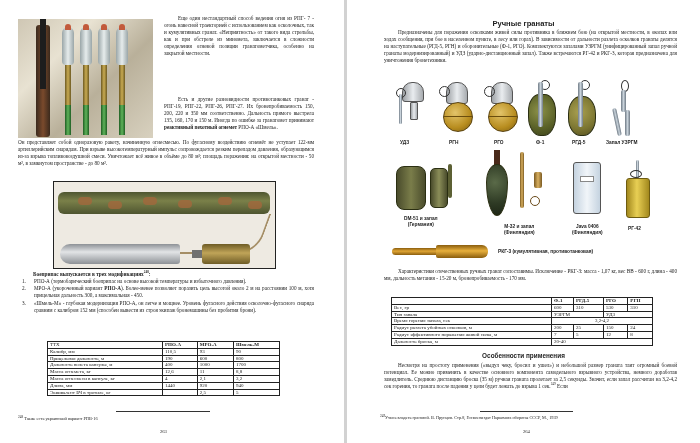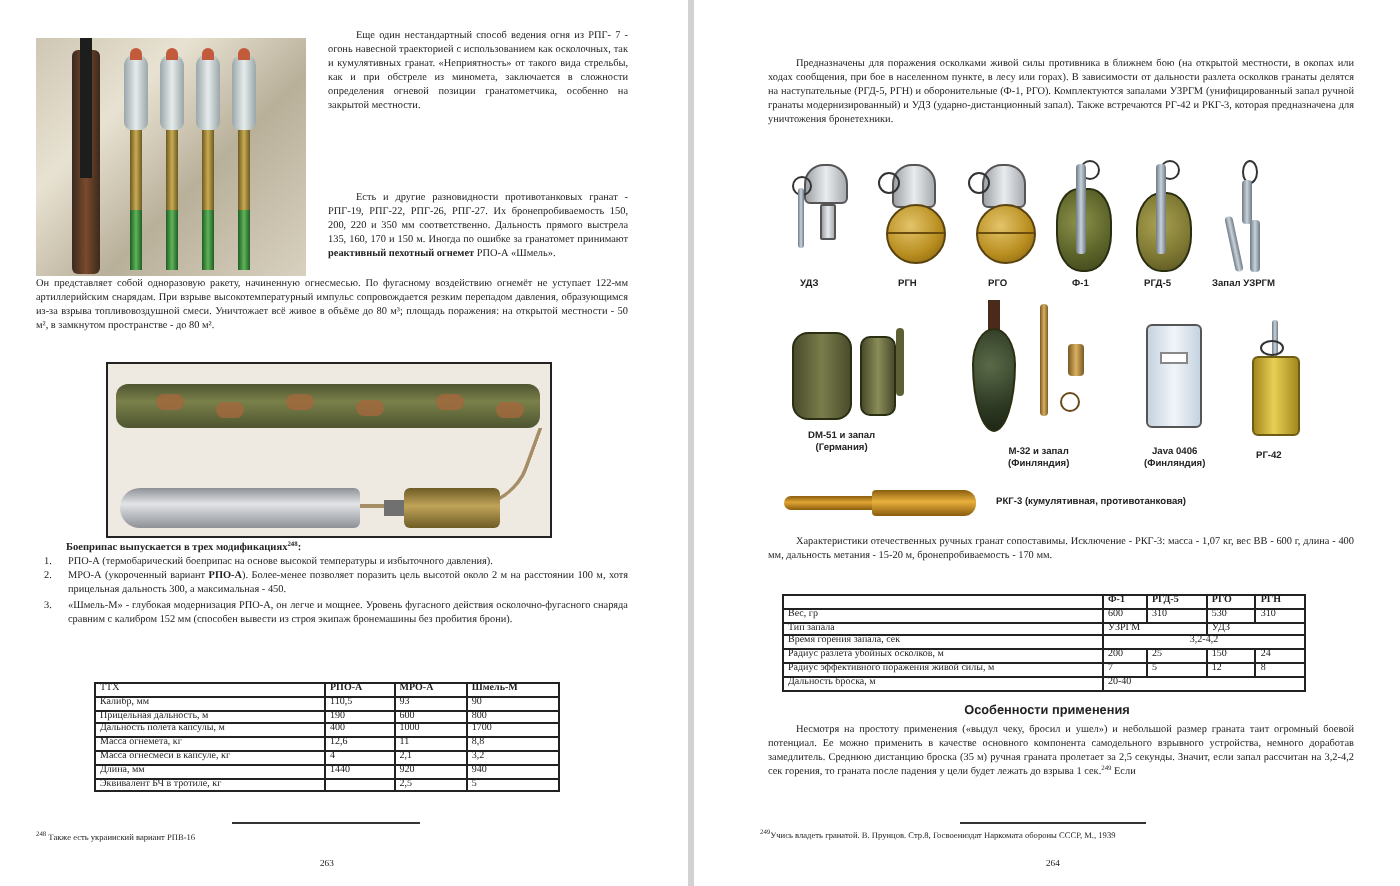--- a/index.html
+++ b/index.html
@@ -192,20 +192,21 @@
   <div class="abs" id="fn-rule-left"></div>
   <div class="abs" id="fn-left">
     <sup>248</sup>&nbsp;<span>Также есть украинский вариант РПВ-16</span>
   </div>
   <div class="abs" id="pn-left">263</div>
 </div>
 
 <div class="divider"></div>
 
 <div class="page" id="page-right">
+  <div class="abs" id="title-grenades">Ручные гранаты</div>
   <p class="abs txt indent" id="intro-text">Предназначены для поражения осколками живой силы противника в ближнем бою (на открытой местности, в окопах или ходах сообщения, при бое в населенном пункте, в лесу или горах). В зависимости от дальности разлета осколков гранаты делятся на наступательные (РГД-5, РГН) и оборонительные (Ф-1, РГО). Комплектуются запалами УЗРГМ (унифицированный запал ручной гранаты модернизированный) и УДЗ (ударно-дистанционный запал). Также встречаются РГ-42 и РКГ-3, которая предназначена для уничтожения бронетехники.</p>
 
   <div class="abs" id="grenade-panel">
 
     <div class="gr" style="left:8px;top:0;width:34px;height:55px">
       <div class="shell" style="left:8px;top:2px;width:22px;height:20px"></div>
       <div class="ring" style="left:2px;top:8px;width:10px;height:10px"></div>
       <div class="lever" style="left:5px;top:14px;width:3px;height:30px"></div>
       <div class="shell" style="left:16px;top:22px;width:8px;height:18px;border-radius:1px"></div>
     </div>

